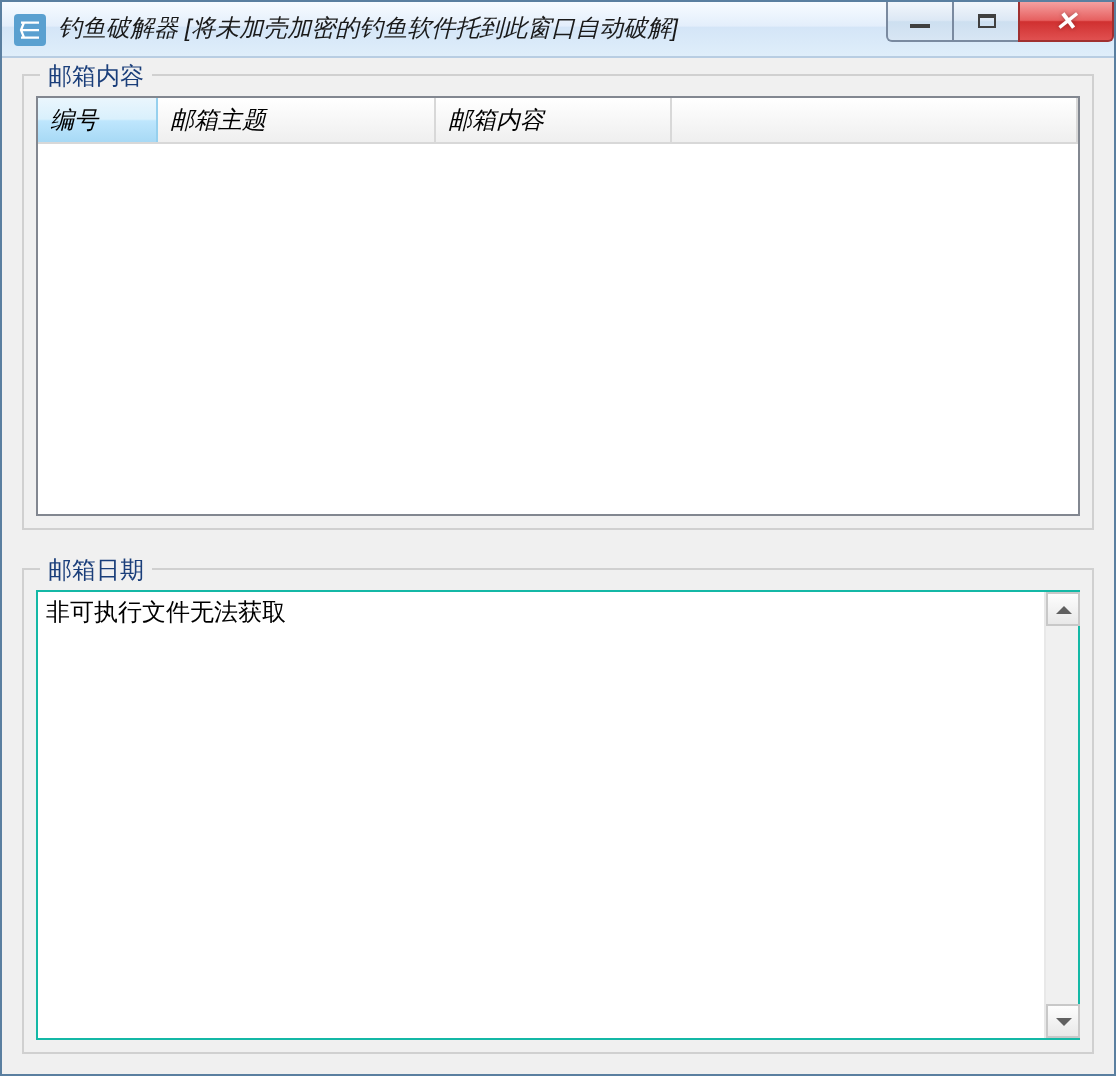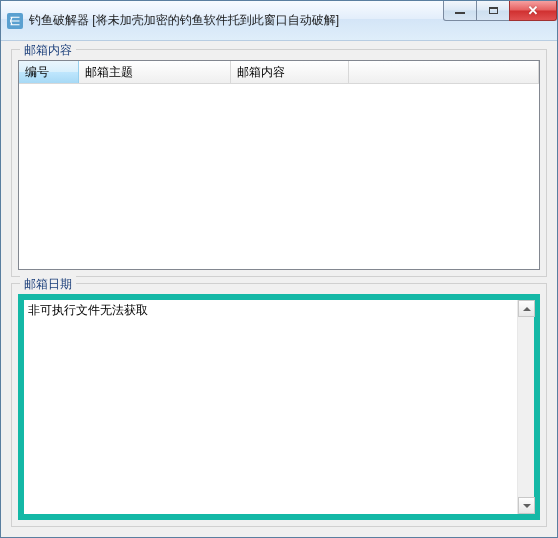--- a/index.html
+++ b/index.html
@@ -13,27 +13,28 @@
     }
     .window {
       width: 558px;
       height: 538px;
       background: linear-gradient(to bottom, #ebf4fc 0%, #dde9f7 100%);
       border: 1px solid #5a7fa0;
       display: flex;
       flex-direction: column;
     }
     .titlebar {
-      height: 40px;
+      height: 28px;
       background: linear-gradient(to bottom, #f7fbff 0%, #e3eefb 45%, #d4e5f7 46%, #dfeefa 100%);
       border-bottom: 1px solid #b8cde2;
       display: flex;
       align-items: center;
       padding: 0 0 0 6px;
       position: relative;
+      font-style: italic;
     }
     .app-icon {
       width: 16px;
       height: 16px;
       margin-right: 6px;
       display: inline-flex;
       align-items: center;
       justify-content: center;
       background: #5aa0d0;
       border-radius: 2px;
@@ -79,21 +80,21 @@
     .win-min-glyph { width: 10px; border-bottom: 2px solid #404040; margin-top: 5px; }
     .win-max-glyph { width: 9px; height: 7px; border: 1px solid #404040; border-top: 2px solid #404040; }
     .win-close-glyph { font-weight: bold; font-size: 13px; text-shadow: 0 0 2px rgba(0,0,0,0.3); }
 
     .client {
       flex: 1;
       background: #f0f0f0;
       padding: 8px 10px 10px 10px;
       display: flex;
       flex-direction: column;
-      gap: 6px;
+      gap: 19px;
     }
 
     .groupbox {
       border: 1px solid #d0d0d0;
       position: relative;
       padding: 10px 6px 6px 6px;
       background: #f0f0f0;
     }
     .groupbox-label {
       position: absolute;
@@ -111,44 +112,45 @@
       flex: 1;
       background: #ffffff;
       border: 1px solid #828790;
       overflow: hidden;
     }
     .lv-header {
       display: flex;
       height: 23px;
       background: linear-gradient(to bottom, #ffffff 0%, #f7f7f7 50%, #efefef 100%);
       border-bottom: 1px solid #d8d8d8;
+      font-style: italic;
     }
     .lv-col {
       border-right: 1px solid #d8d8d8;
       padding: 3px 6px 0 6px;
       font-size: 12px;
       color: #000;
       white-space: nowrap;
       overflow: hidden;
     }
     .lv-col.selected {
       background: linear-gradient(to bottom, #eaf6fd 0%, #d9f0fc 48%, #bee6fd 52%, #a7d9f5 100%);
       border-right: 1px solid #96d0ee;
     }
     .col-id { width: 60px; }
-    .col-subj { width: 152px; }
+    .col-subj { width: 139px; }
     .col-content { width: 118px; }
     .col-date { width: 160px; }
     .lv-col-spacer { flex: 1; }
     .lv-body { flex: 1; background: #fff; }
 
     .textarea-wrap {
       flex: 1;
       background: #701a75;
-      border: 6px solid #14b8a6;
+      border: 1px solid #14b8a6;
       position: relative;
       display: flex;
       justify-content: flex-end;
     }
     .textarea {
       flex: 1;
       padding: 2px 4px;
       font-size: 12px;
       color: #000;
       background: #fff;

